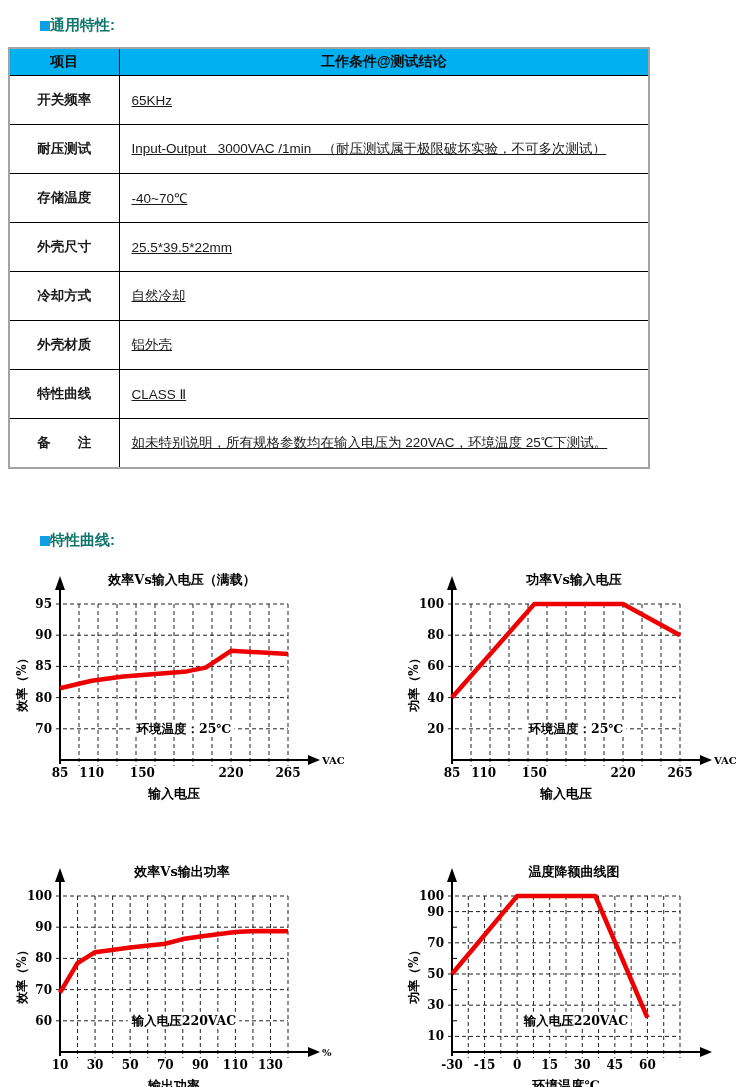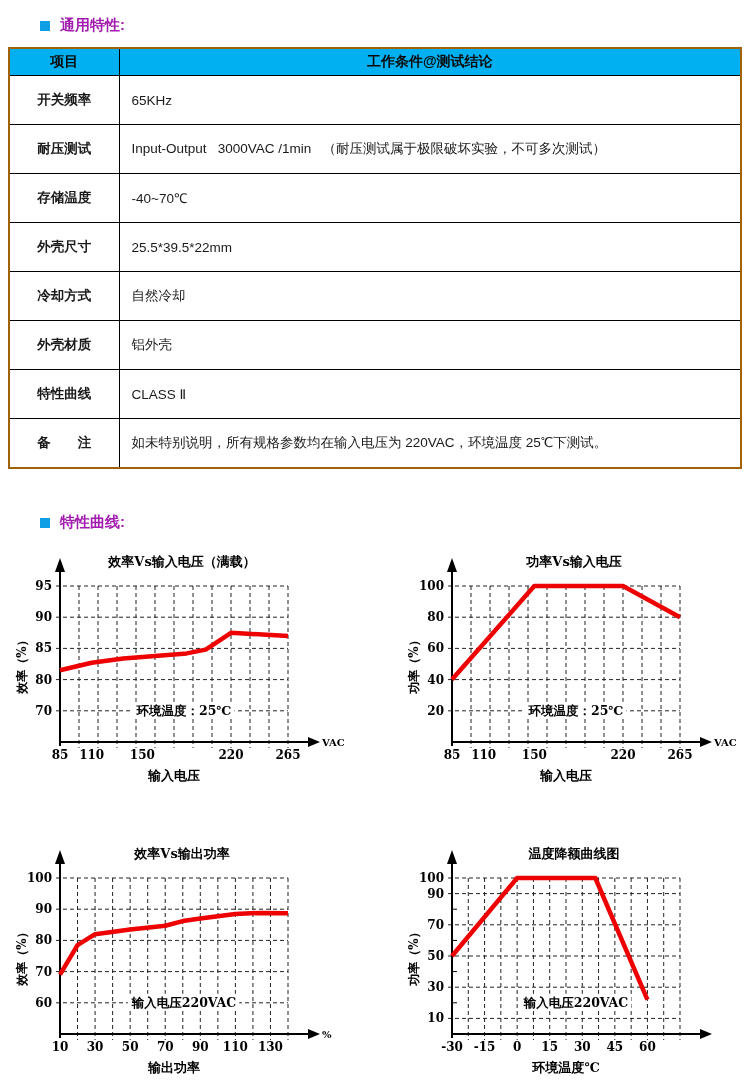--- a/index.html
+++ b/index.html
@@ -3,37 +3,37 @@
 <meta charset="utf-8">
 <style>
   html,body{margin:0;padding:0;background:#fff;}
   body{
     width:750px;height:1087px;box-sizing:border-box;
     padding:10px 8px 0 8px;
     font-family:"Liberation Sans",sans-serif;
     color:#1a1a1a;position:relative;overflow:hidden;
   }
   .sec-head{
-    display:flex;align-items:center;gap:10px;
+    display:flex;align-items:center;gap:0;
     margin:6px 0 12px 32px;
-    font-size:15px;font-weight:bold;color:#a21caf;
+    font-size:15px;font-weight:bold;color:#0f766e;
   }
   .sec-head .bullet{width:10px;height:10px;background:#0E9FE5;display:inline-block;}
   table.specs{
-    width:734px;border-collapse:collapse;table-layout:fixed;
-    border:2px solid #a16207;font-size:13.5px;
+    width:642px;border-collapse:collapse;table-layout:fixed;
+    border:2px solid #a3a3a3;font-size:13.5px;
   }
   table.specs th,table.specs td{border:1px solid #000;}
   table.specs th{
     background:#00B0F0;color:#0a0a0a;font-weight:bold;
     padding:4px 6px;font-size:14px;text-align:center;
   }
   table.specs col.c1{width:110px;}
   td.name{width:110px;text-align:center;font-weight:bold;padding:15px 4px;}
-  td.val{padding:5px 16px 5px 12px;white-space:pre-wrap;}
+  td.val{padding:5px 16px 5px 12px;white-space:pre-wrap;text-decoration:underline;}
   .charts-grid{
     display:flex;flex-wrap:wrap;justify-content:space-between;
     padding:0 6px;margin-top:18px;row-gap:52px;
   }
   .chart-block{width:330px;}
   
   .grid{stroke:#222;stroke-width:1;stroke-dasharray:4 3;fill:none;}
   .axis{stroke:#000;stroke-width:2;fill:none;}
   .axisfill{fill:#000;stroke:none;}
   .curve{stroke:#EE0000;stroke-width:4.5;fill:none;stroke-linejoin:round;stroke-linecap:butt;}
@@ -96,21 +96,21 @@
         </tr>
         <tr>
           <td class="name">备　　注</td>
           <td class="val">如未特别说明，所有规格参数均在输入电压为 220VAC，环境温度 25℃下测试。</td>
         </tr>
       </tbody>
   </table>
 </section>
 
 <section>
-  <h2 class="sec-head" style="margin-top:44px;">
+  <h2 class="sec-head" style="margin-top:62px;">
     <span class="bullet"></span>
     <span>特性曲线:</span>
   </h2>
   <div class="charts-grid" id="charts">
       <div class="chart-block"><svg viewBox="0 0 330 236" width="330" height="236">
           <line x1="65" y1="36" x2="65" y2="198" class="grid"></line>
           <line x1="84" y1="36" x2="84" y2="198" class="grid"></line>
           <line x1="103" y1="36" x2="103" y2="198" class="grid"></line>
           <line x1="122" y1="36" x2="122" y2="198" class="grid"></line>
           <line x1="141" y1="36" x2="141" y2="198" class="grid"></line>

